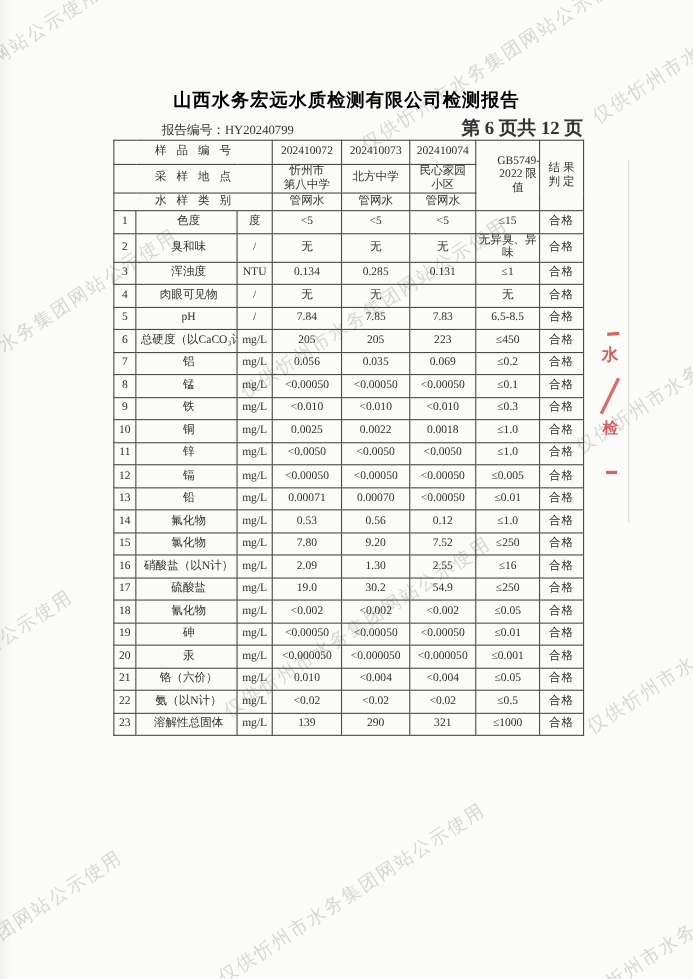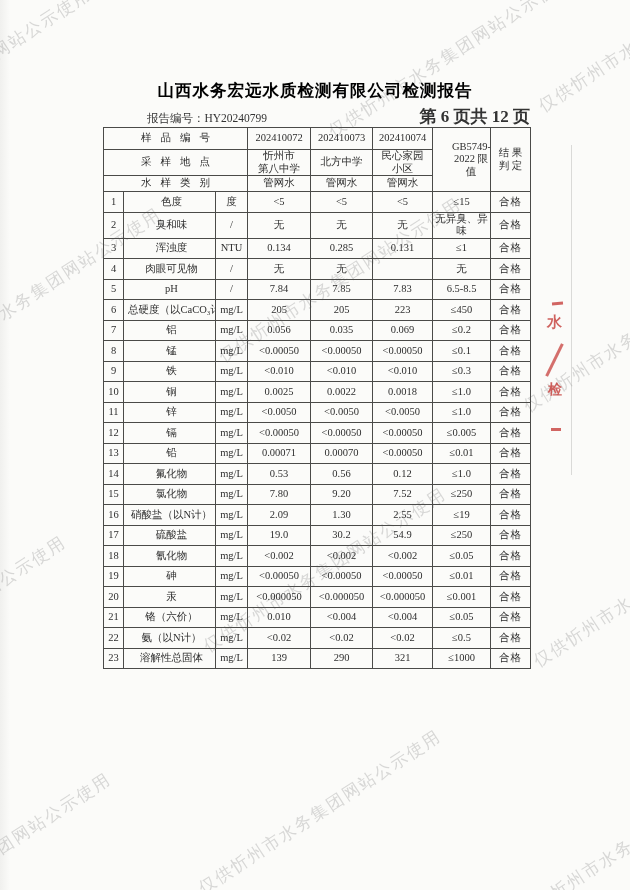--- a/index.html
+++ b/index.html
@@ -278,21 +278,21 @@
           <td class="limit">≤250</td>
           <td class="result">合格</td>
         </tr>
         <tr>
           <td class="no">16</td>
           <td class="name">硝酸盐（以N计）</td>
           <td class="unit">mg/L</td>
           <td class="val">2.09</td>
           <td class="val">1.30</td>
           <td class="val">2.55</td>
-          <td class="limit">≤19</td>
+          <td class="limit">≤16</td>
           <td class="result">合格</td>
         </tr>
         <tr>
           <td class="no">17</td>
           <td class="name">硫酸盐</td>
           <td class="unit">mg/L</td>
           <td class="val">19.0</td>
           <td class="val">30.2</td>
           <td class="val">54.9</td>
           <td class="limit">≤250</td>

